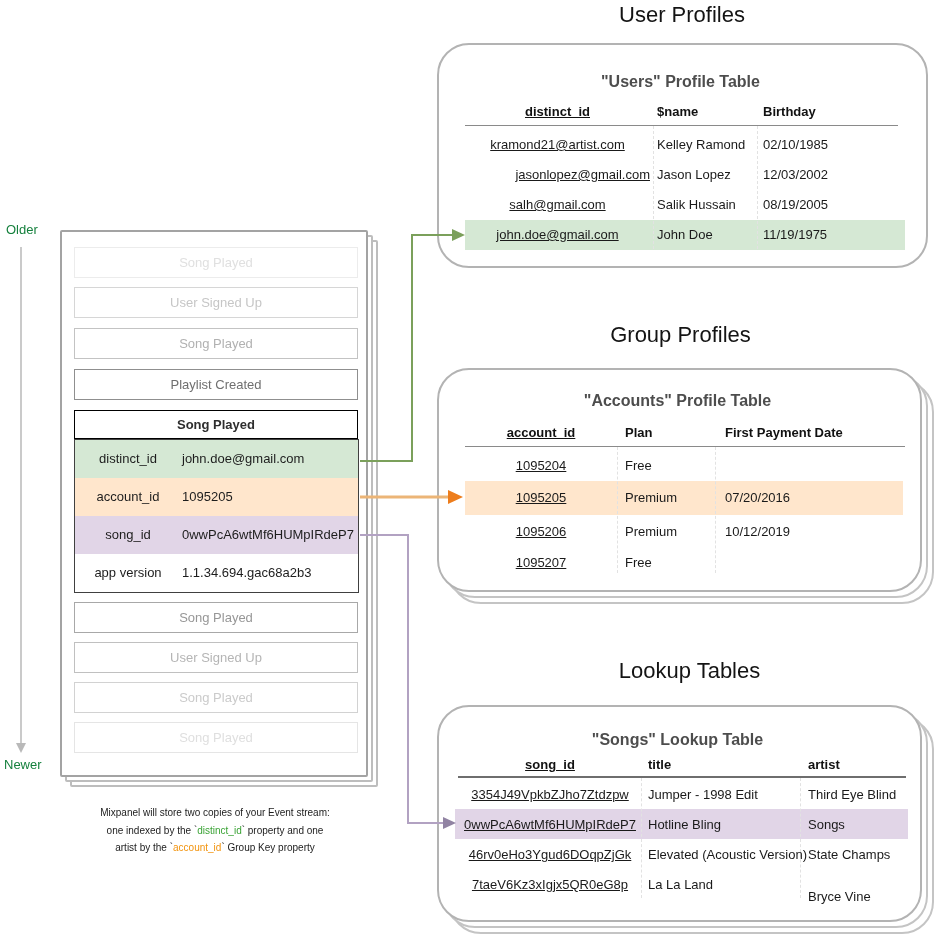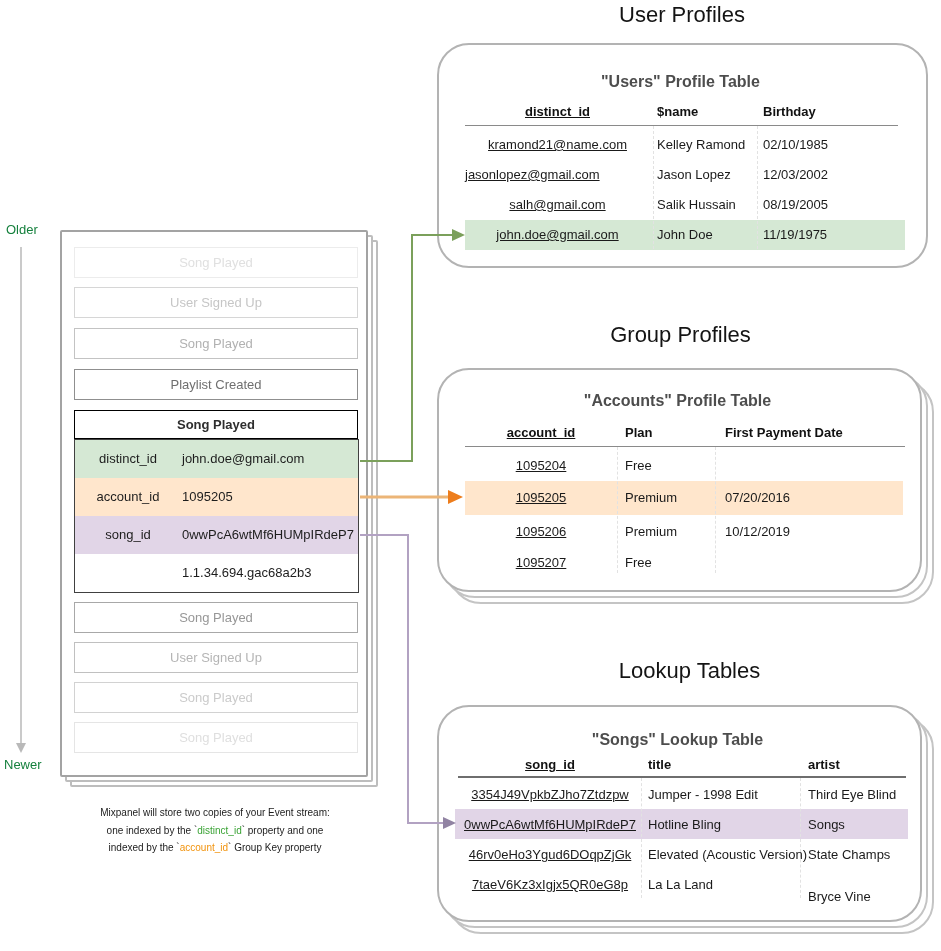--- a/index.html
+++ b/index.html
@@ -72,54 +72,55 @@
     </div>
     <div class="frow hl-orange">
       <span class="fkey">account_id</span>
       <span class="fval">1095205</span>
     </div>
     <div class="frow hl-purple">
       <span class="fkey">song_id</span>
       <span class="fval">0wwPcA6wtMf6HUMpIRdeP7</span>
     </div>
     <div class="frow">
+      <span class="fkey">app version</span>
       <span class="fval">1.1.34.694.gac68a2b3</span>
     </div>
   </div>
 
   <div class="evt fa1" style="top:602px;">Song Played</div>
   <div class="evt fa2" style="top:642px;">User Signed Up</div>
   <div class="evt fa3" style="top:682px;">Song Played</div>
   <div class="evt fa4" style="top:722px;">Song Played</div>
 
   <div class="caption">
     <span>Mixpanel will store two copies of your Event stream:</span><br>
     <span>one indexed by the `</span><span class="kw-green">distinct_id</span><span>` property and one</span><br>
-    <span>indexed by the `</span><span class="kw-orange">account_id</span><span>` Group Key property</span>
+    <span>artist by the `</span><span class="kw-orange">account_id</span><span>` Group Key property</span>
   </div>
 
   <div class="sec-title" style="left:437px;top:2px;width:490px;">User Profiles</div>
 
   <div class="card" style="left:437px;top:43px;width:487px;height:221px;"></div>
   <div class="card-title" style="left:437px;top:73px;width:487px;">"Users" Profile Table</div>
 
   <div class="hl hl-green" style="left:465px;top:220px;width:440px;height:30px;"></div>
 
   <div class="tc th idcell" style="left:465px;top:104px;width:185px;text-align:center;">distinct_id</div>
   <div class="tc th" style="left:657px;top:104px;">$name</div>
   <div class="tc th" style="left:763px;top:104px;">Birthday</div>
   <div class="hrule" style="left:465px;top:125px;width:433px;"></div>
   <div class="vdash" style="left:653px;top:126px;height:123px;"></div>
   <div class="vdash" style="left:757px;top:126px;height:123px;"></div>
 
-  <div class="tc idcell" style="left:465px;top:137px;width:185px;text-align:center;">kramond21@name.com</div>
+  <div class="tc idcell" style="left:465px;top:137px;width:185px;text-align:center;">kramond21@artist.com</div>
   <div class="tc" style="left:657px;top:137px;">Kelley Ramond</div>
   <div class="tc" style="left:763px;top:137px;">02/10/1985</div>
 
-  <div class="tc idcell" style="left:465px;top:167px;width:185px;text-align:left;">jasonlopez@gmail.com</div>
+  <div class="tc idcell" style="left:465px;top:167px;width:185px;text-align:right;">jasonlopez@gmail.com</div>
   <div class="tc" style="left:657px;top:167px;">Jason Lopez</div>
   <div class="tc" style="left:763px;top:167px;">12/03/2002</div>
 
   <div class="tc idcell" style="left:465px;top:197px;width:185px;text-align:center;">salh@gmail.com</div>
   <div class="tc" style="left:657px;top:197px;">Salik Hussain</div>
   <div class="tc" style="left:763px;top:197px;">08/19/2005</div>
 
   <div class="tc idcell" style="left:465px;top:227px;width:185px;text-align:center;">john.doe@gmail.com</div>
   <div class="tc" style="left:657px;top:227px;">John Doe</div>
   <div class="tc" style="left:763px;top:227px;">11/19/1975</div>

